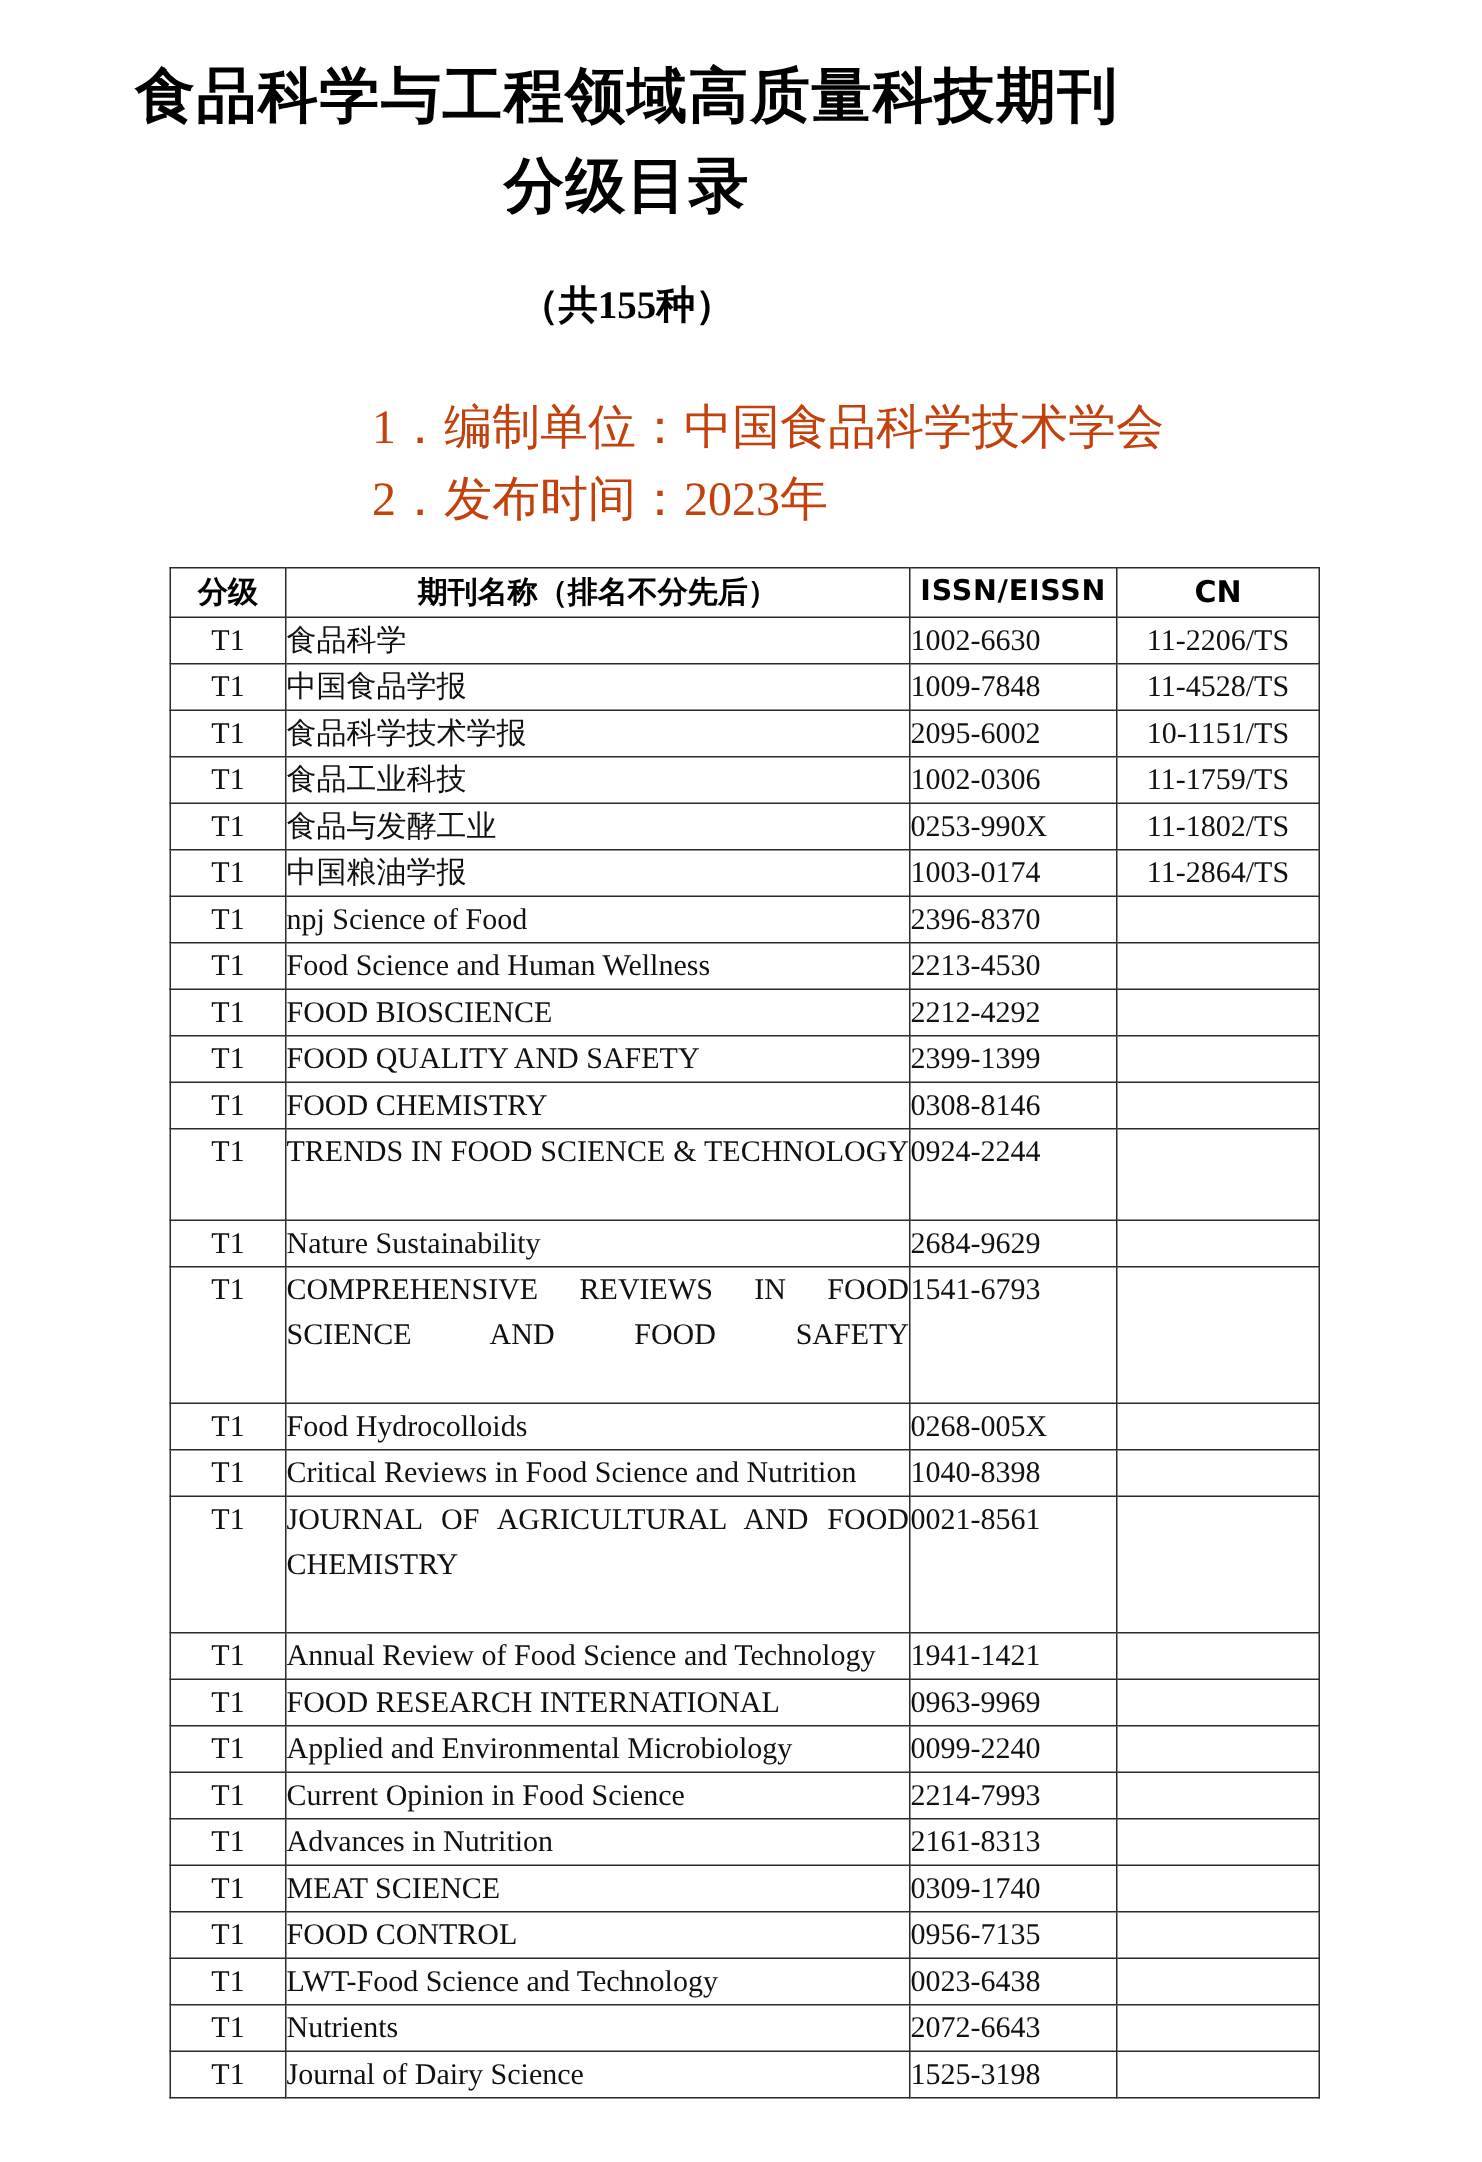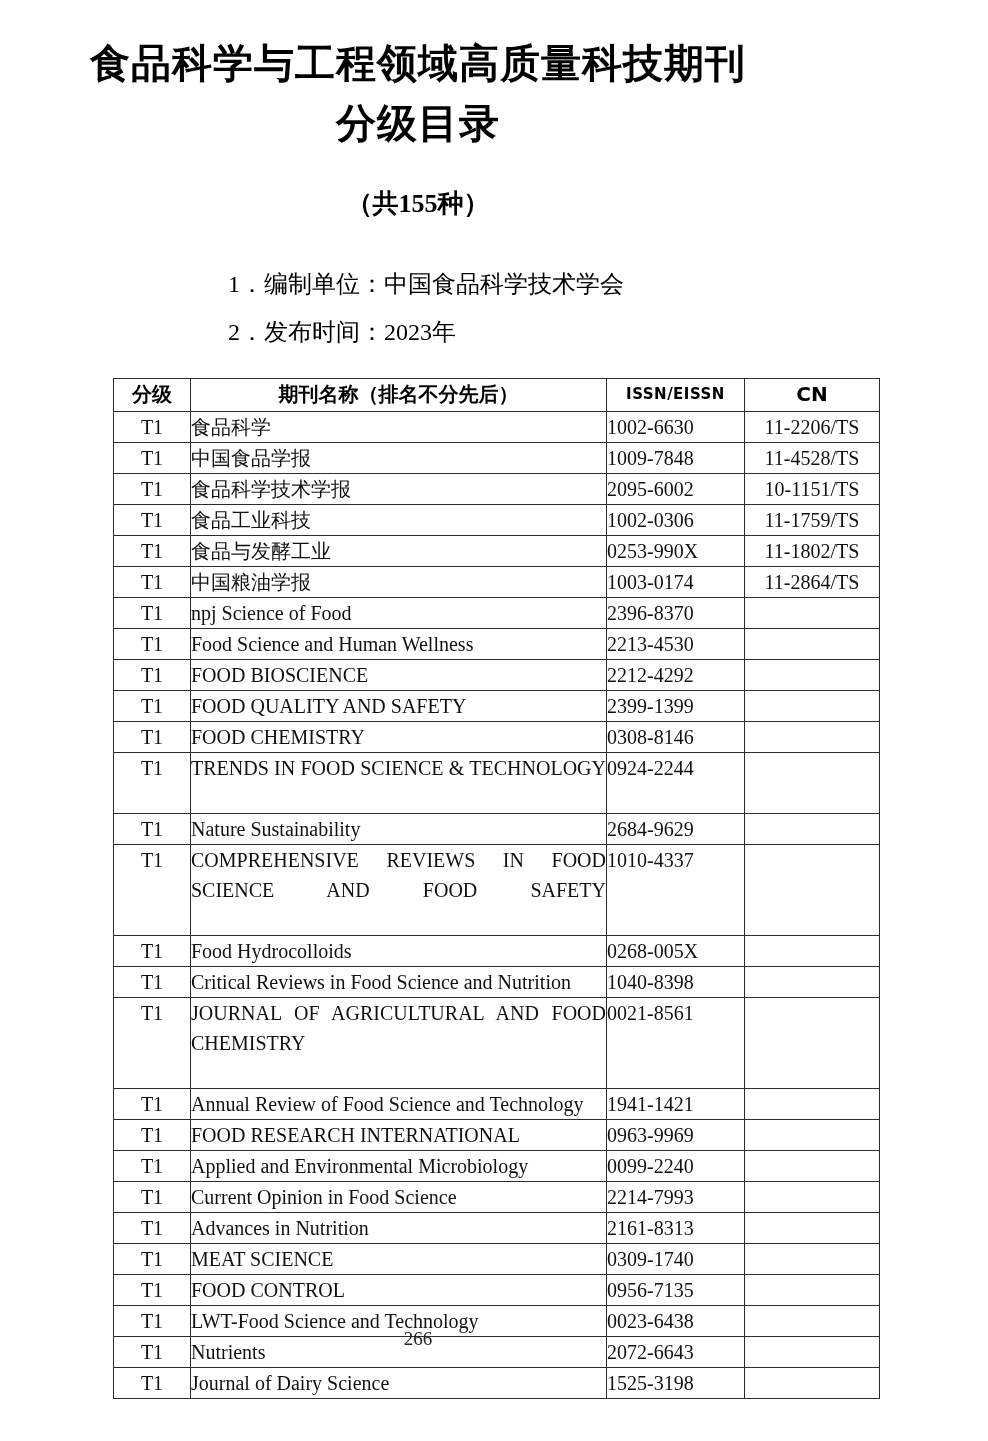--- a/index.html
+++ b/index.html
@@ -52,24 +52,25 @@
     margin-top: 30px;
     color: #000;
   }
 
   
   .meta-block {
     margin-top: 36px;
     padding-left: 228px;
   }
   .meta-line {
-    font-size: 24px;
+    font-size: 32px;
     line-height: 48px;
-    color: #000000;
+    color: #c2410c;
     white-space: pre;
+    margin-left: 20px;
   }
 
   
   .table-wrap {
     position: absolute;
     left: 113px;
     top: 378px;
     width: 766px;
   }
   table.journal-table {
@@ -91,21 +92,21 @@
     font-family: "DejaVu Sans", "Liberation Sans", sans-serif;
     font-weight: bold;
     font-size: 20px;
     line-height: 30px;
     height: 32px;
     text-align: center;
     color: #000;
   }
   th.h-rank { text-align: center; padding: 1px 0 1px 0; }
   th.h-name { padding: 1px 0 1px 8px; }
-  th.h-issn { padding: 1px 0 1px 6px; letter-spacing: 0.5px; font-size: 15px; margin-top: 48px; }
+  th.h-issn { padding: 1px 0 1px 6px; letter-spacing: 0.5px; font-size: 19px; margin-top: 48px; }
   th.h-cn   { padding: 1px 0 1px 6px; }
 
   tbody td {
     font-size: 20px;
     line-height: 30px;
     color: #111;
   }
   td.rank {
     text-align: center;
     padding: 3px 0 3px 0;
@@ -259,21 +260,21 @@
             <td class="rank">T1</td>
             <td class="name en">Nature Sustainability</td>
             <td class="issn">2684-9629</td>
             <td class="cn"></td>
           </tr>
           <tr>
             <td class="rank">T1</td>
             <td class="name en justify">
               <span>COMPREHENSIVE REVIEWS IN FOOD SCIENCE AND FOOD SAFETY</span>
             </td>
-            <td class="issn">1010-4337</td>
+            <td class="issn">1541-6793</td>
             <td class="cn"></td>
           </tr>
           <tr>
             <td class="rank">T1</td>
             <td class="name en">Food Hydrocolloids</td>
             <td class="issn">0268-005X</td>
             <td class="cn"></td>
           </tr>
           <tr>
             <td class="rank">T1</td>
@@ -346,14 +347,13 @@
           <tr>
             <td class="rank">T1</td>
             <td class="name en">Journal of Dairy Science</td>
             <td class="issn">1525-3198</td>
             <td class="cn"></td>
           </tr>
         </tbody>
     </table>
   </div>
 
-  <div class="page-number">266</div>
 </div>
 
 </body></html>

